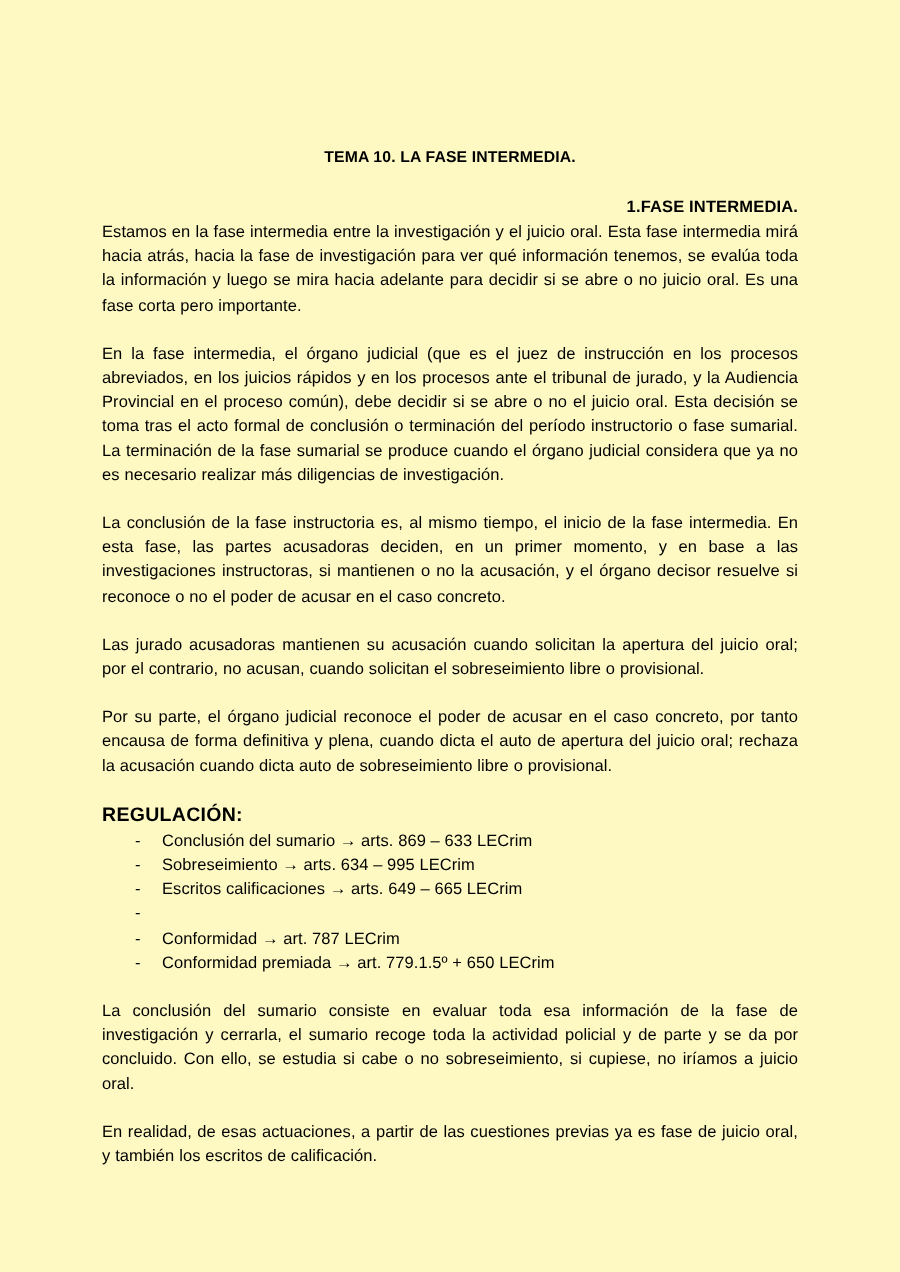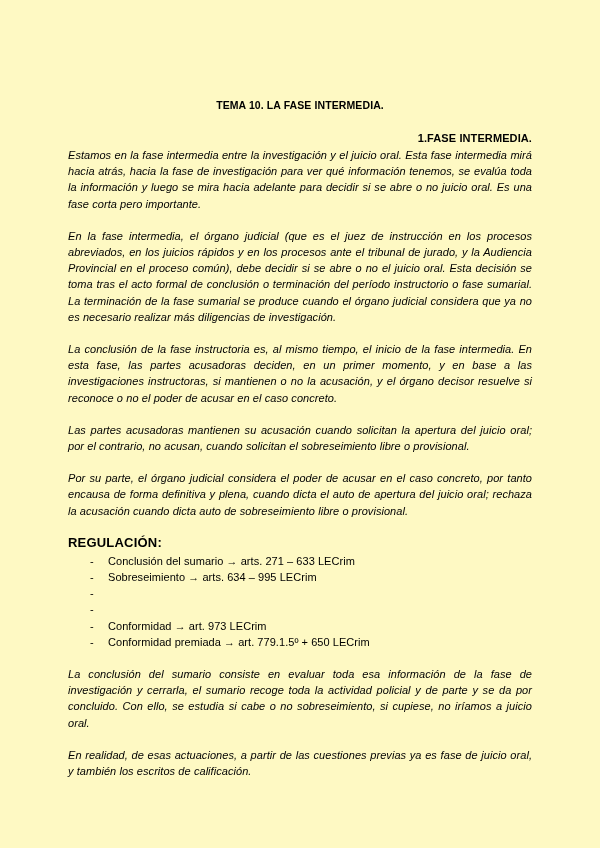--- a/index.html
+++ b/index.html
@@ -43,21 +43,20 @@
     display: inline-block;
     width: 18px;
   }
   p.body-text {
     font-size: 11px;
     line-height: 16.2px;
     text-align: justify;
     margin: 0 0 16px 0;
     letter-spacing: 0.05px;
     word-spacing: 0.1px;
-    font-style: italic;
   }
   .reg-heading {
     font-size: 13px;
     font-weight: bold;
     margin: 0 0 2px 0;
     line-height: 16px;
     letter-spacing: 0.2px;
   }
   ul.reg-list {
     list-style: none;
@@ -90,44 +89,45 @@
   <div class="section-heading">
     <span class="num">1.</span><span>FASE INTERMEDIA.</span>
   </div>
 
   <p class="body-text">Estamos en la fase intermedia entre la investigación y el juicio oral. Esta fase intermedia mirá hacia atrás, hacia la fase de investigación para ver qué información tenemos, se evalúa toda la información y luego se mira hacia adelante para decidir si se abre o no juicio oral. Es una fase corta pero importante.</p>
 
   <p class="body-text">En la fase intermedia, el órgano judicial (que es el juez de instrucción en los procesos abreviados, en los juicios rápidos y en los procesos ante el tribunal de jurado, y la Audiencia Provincial en el proceso común), debe decidir si se abre o no el juicio oral. Esta decisión se toma tras el acto formal de conclusión o terminación del período instructorio o fase sumarial. La terminación de la fase sumarial se produce cuando el órgano judicial considera que ya no es necesario realizar más diligencias de investigación.</p>
 
   <p class="body-text">La conclusión de la fase instructoria es, al mismo tiempo, el inicio de la fase intermedia. En esta fase, las partes acusadoras deciden, en un primer momento, y en base a las investigaciones instructoras, si mantienen o no la acusación, y el órgano decisor resuelve si reconoce o no el poder de acusar en el caso concreto.</p>
 
-  <p class="body-text">Las partes acusadoras mantienen su acusación cuando solicitan la apertura del juicio oral; por el contrario, no acusan, cuando solicitan el sobreseimiento libre o provisional.</p>
+  <p class="body-text">Las jurado acusadoras mantienen su acusación cuando solicitan la apertura del juicio oral; por el contrario, no acusan, cuando solicitan el sobreseimiento libre o provisional.</p>
 
-  <p class="body-text">Por su parte, el órgano judicial considera el poder de acusar en el caso concreto, por tanto encausa de forma definitiva y plena, cuando dicta el auto de apertura del juicio oral; rechaza la acusación cuando dicta auto de sobreseimiento libre o provisional.</p>
+  <p class="body-text">Por su parte, el órgano judicial reconoce el poder de acusar en el caso concreto, por tanto encausa de forma definitiva y plena, cuando dicta el auto de apertura del juicio oral; rechaza la acusación cuando dicta auto de sobreseimiento libre o provisional.</p>
 
   <div class="reg-heading">REGULACIÓN:</div>
 
   <ul class="reg-list">
     <li>
       <span class="dash">-</span>
-      <span class="item-text">Conclusión del sumario → arts. 271 – 633 LECrim</span>
+      <span class="item-text">Conclusión del sumario → arts. 869 – 633 LECrim</span>
     </li>
     <li>
       <span class="dash">-</span>
       <span class="item-text">Sobreseimiento → arts. 634 – 995 LECrim</span>
     </li>
     <li>
       <span class="dash">-</span>
+      <span class="item-text">Escritos calificaciones → arts. 649 – 665 LECrim</span>
     </li>
     <li>
       <span class="dash">-</span>
     </li>
     <li>
       <span class="dash">-</span>
-      <span class="item-text">Conformidad → art. 973 LECrim</span>
+      <span class="item-text">Conformidad → art. 787 LECrim</span>
     </li>
     <li>
       <span class="dash">-</span>
       <span class="item-text">Conformidad premiada → art. 779.1.5º + 650 LECrim</span>
     </li>
   </ul>
 
   <p class="body-text">La conclusión del sumario consiste en evaluar toda esa información de la fase de investigación y cerrarla, el sumario recoge toda la actividad policial y de parte y se da por concluido. Con ello, se estudia si cabe o no sobreseimiento, si cupiese, no iríamos a juicio oral.</p>
 
   <p class="body-text">En realidad, de esas actuaciones, a partir de las cuestiones previas ya es fase de juicio oral, y también los escritos de calificación.</p>

